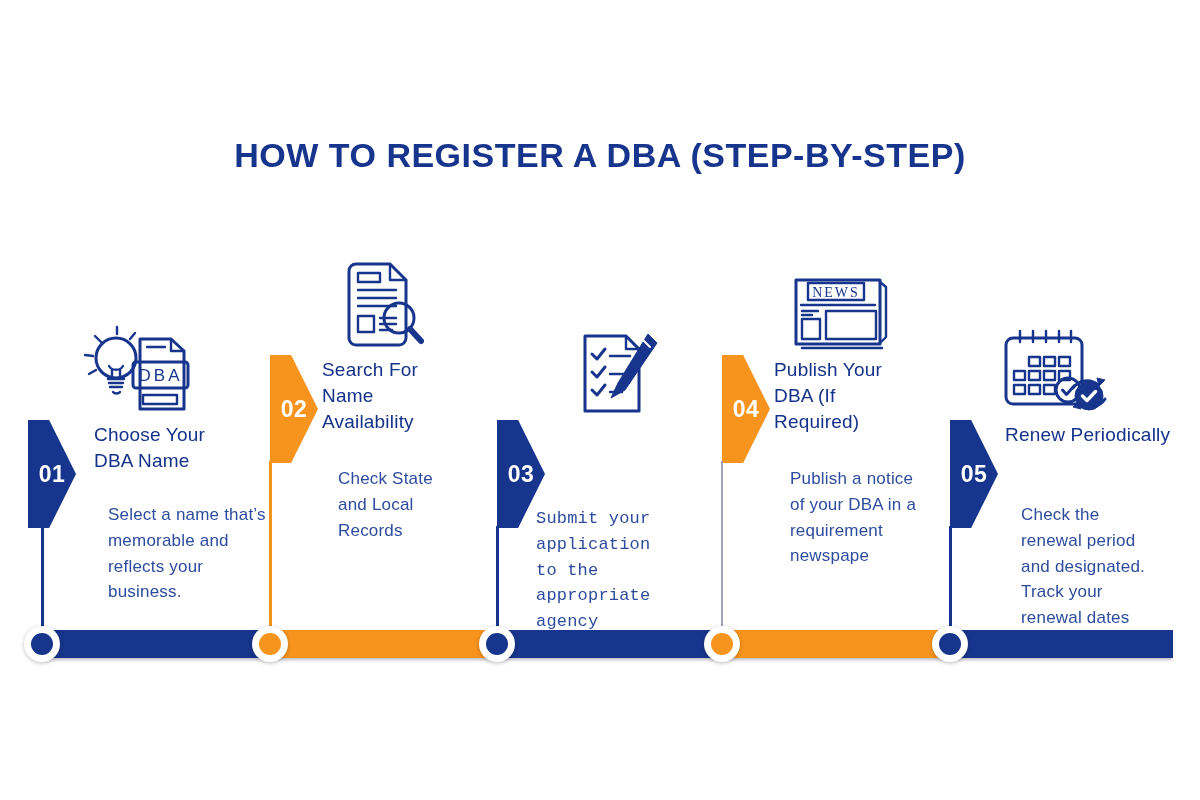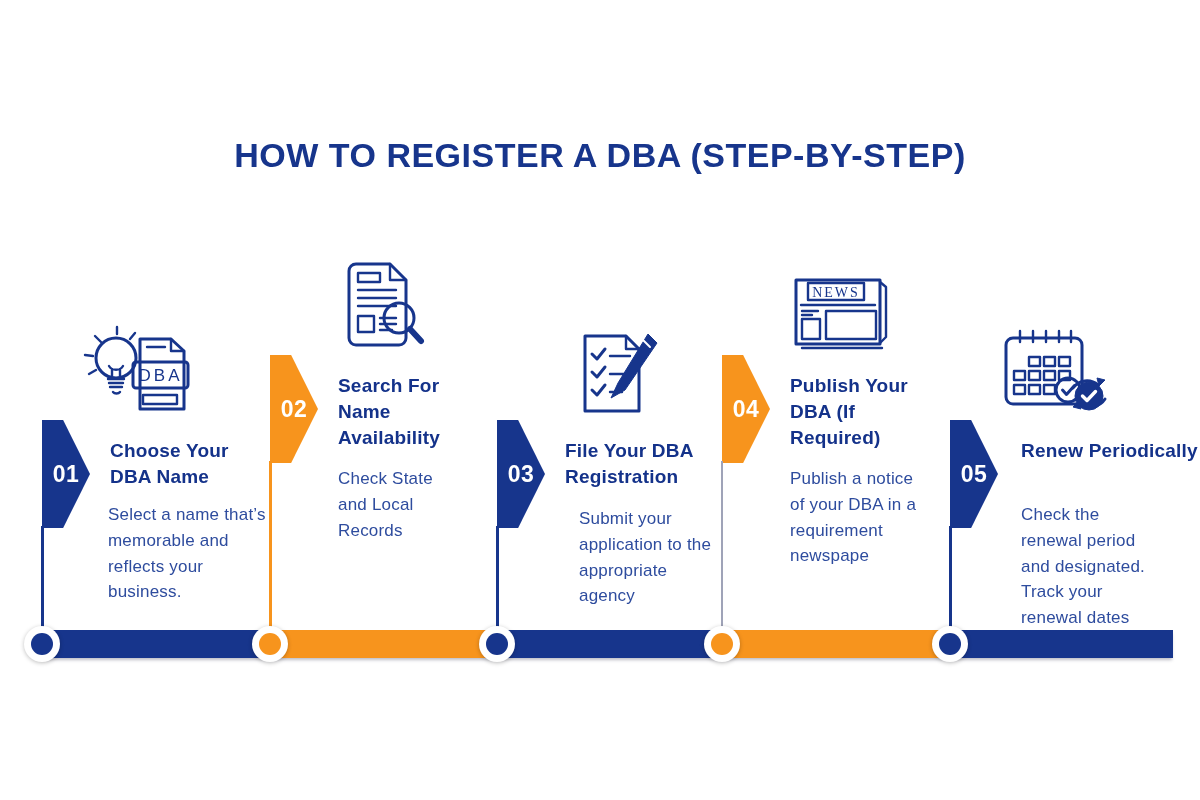--- a/index.html
+++ b/index.html
@@ -27,21 +27,21 @@
     display:flex;align-items:center;justify-content:center;
     color:#fff;font-weight:700;font-size:23px;letter-spacing:.5px;
   }
   .chev-navy{background:var(--navy);}
   .chev-orange{background:var(--orange);}
   .connector{position:absolute;width:3px;}
   .conn-navy{background:var(--navy);}
   .conn-orange{background:var(--orange);}
   .conn-gray{background:var(--gray);width:2px;}
   .heading{
-    position:absolute;margin:16px;font-size:19px;font-weight:700;
+    position:absolute;margin:0;font-size:19px;font-weight:400;
     line-height:1.38;color:var(--heading);letter-spacing:.2px;
   }
   .body{
     position:absolute;margin:16px;font-size:17px;font-weight:400;
     line-height:1.52;color:var(--body);letter-spacing:.2px;
   }
   .timeline-bar{
     position:absolute;left:42px;top:630px;width:1131px;height:28px;
     display:flex;box-shadow:0 3px 3px -1px rgba(110,110,130,.45);
   }
@@ -76,21 +76,21 @@
       <path class="stroke thin" d="M29,42 c3,5 11,5 14,0 M32,45 V52 M40,45 V52"></path>
       <path class="stroke thin" d="M28,55 h16 M29,59 h14 M30,63 h12 M33,68 a4,3 0 0 0 7,0"></path>
       <path class="stroke" d="M60,15 h31 l13,12 v58 h-44 z"></path>
       <path class="stroke thin" d="M91,15 l0,12 13,0"></path>
       <path class="stroke thin" d="M67,23 h18"></path>
       <rect class="stroke" x="53" y="38" width="55" height="26" rx="3" fill="#fff"></rect>
       <text x="80.5" y="57" text-anchor="middle" font-size="17" letter-spacing="3" font-family="Liberation Sans, sans-serif">DBA</text>
       <rect class="stroke thin" x="63" y="71" width="34" height="9"></rect>
     </svg>
   </div>
-  <div class="chevron chev-navy" style="left:42px;top:420px;align-items:center;">
+  <div class="chevron chev-navy" style="left:28px;top:420px;align-items:center;">
     <span>01</span>
   </div>
   <div class="connector conn-navy" style="left:41px;top:526px;height:106px;"></div>
   <h2 class="heading" style="left:94px;top:422px;width:152px;">Choose Your DBA Name</h2>
   <p class="body" style="left:92px;top:486px;width:172px;">Select a name that’s memorable and reflects your business.</p>
 
   <div class="icon" style="left:337px;top:258px;">
     <svg width="90" height="95" viewBox="0 0 90 95">
       <path class="stroke" d="M12,13 a7,7 0 0 1 7,-7 h34 l16,16 v58 a7,7 0 0 1 -7,7 h-43 a7,7 0 0 1 -7,-7 z"></path>
       <path class="stroke thin" d="M53,6 v16 h16"></path>
@@ -116,22 +116,21 @@
       <path class="stroke" d="M22,26 l5,5 l8,-10 M22,44 l5,5 l8,-10 M22,62 l5,5 l8,-10"></path>
       <path class="stroke thin" d="M40,28 h20 M40,46 h18 M40,64 h12"></path>
       <path class="fillnavy" d="M78,6 l9,9 L55,62 l-14,8 7,-15 Z"></path>
       <path class="whitestroke" style="stroke-width:2;" d="M73,12 l7,7"></path>
     </svg>
   </div>
   <div class="chevron chev-navy" style="left:497px;top:420px;">
     <span>03</span>
   </div>
   <div class="connector conn-navy" style="left:496px;top:526px;height:106px;"></div>
-  <h2 class="heading" style="left:549px;top:422px;width:168px;">File Your DBA Registration</h2>
-  <p class="body" style="left:563px;top:490px;width:145px;">Submit your application to the appropriate agency</p>
+  <p class="body" style="left:520px;top:490px;width:145px;font-family:Liberation Mono, monospace;">Submit your application to the appropriate agency</p>
 
   <div class="icon" style="left:788px;top:274px;">
     <svg width="104" height="82" viewBox="0 0 104 82">
       <path class="stroke thin" d="M92,8 l6,5 v50 l-6,6 M14,74 h80"></path>
       <rect class="stroke" x="8" y="6" width="84" height="64"></rect>
       <rect class="stroke thin" x="20" y="9" width="56" height="17"></rect>
       <text x="48" y="22.5" text-anchor="middle" font-size="14" letter-spacing="2" font-family="Liberation Serif, serif">NEWS</text>
       <path class="stroke thin" d="M13,31 h74"></path>
       <path class="stroke thin" d="M14,37 h16 M14,41 h10"></path>
       <rect class="stroke thin" x="14" y="45" width="18" height="20"></rect>

